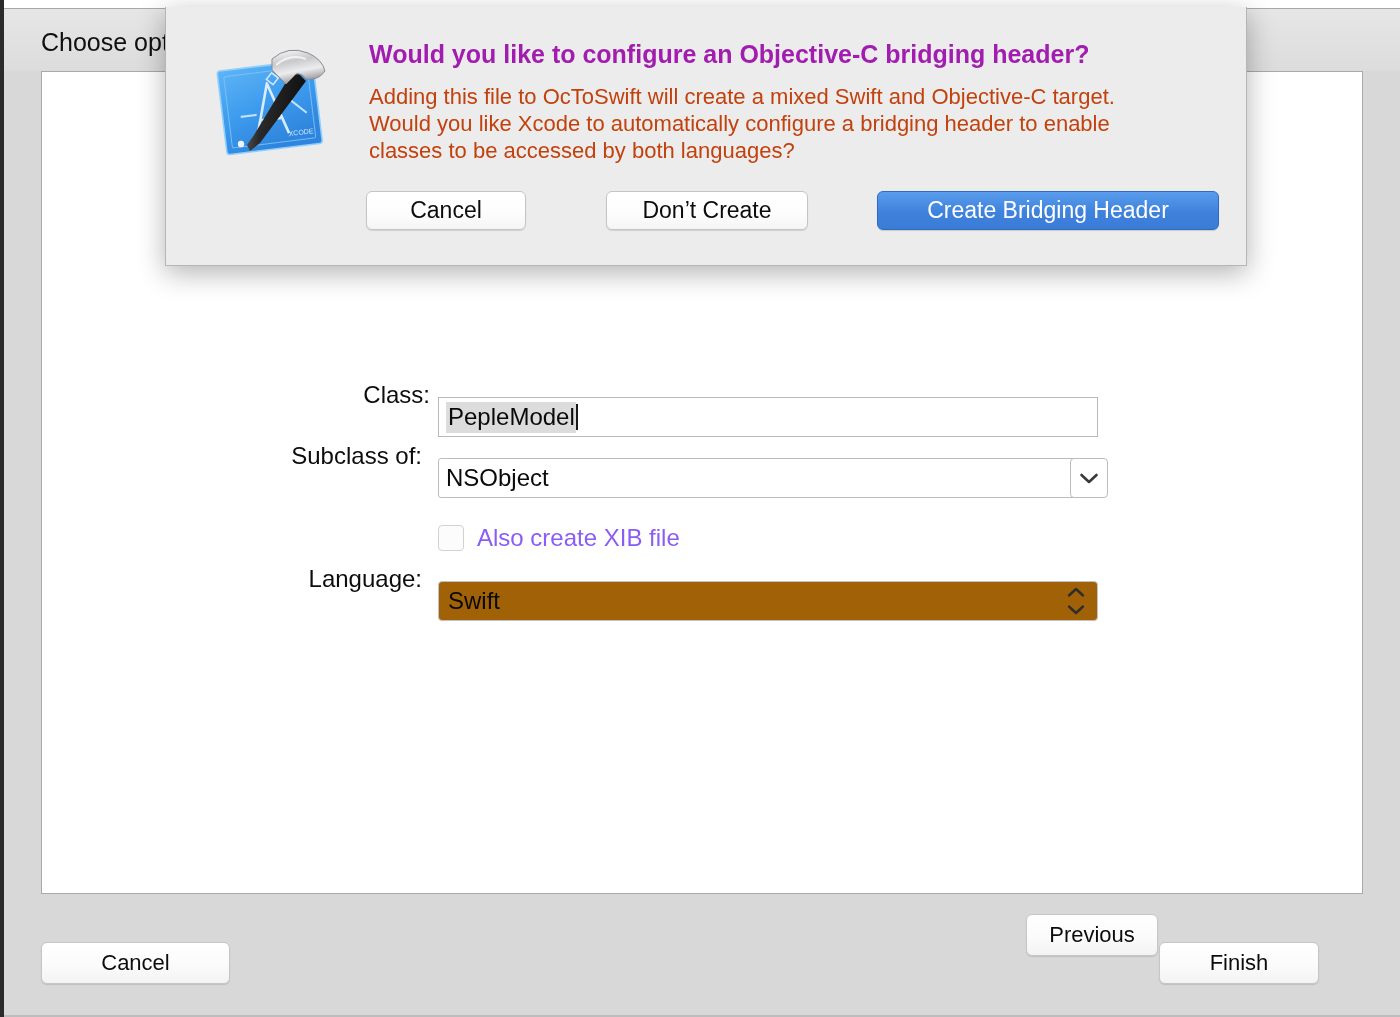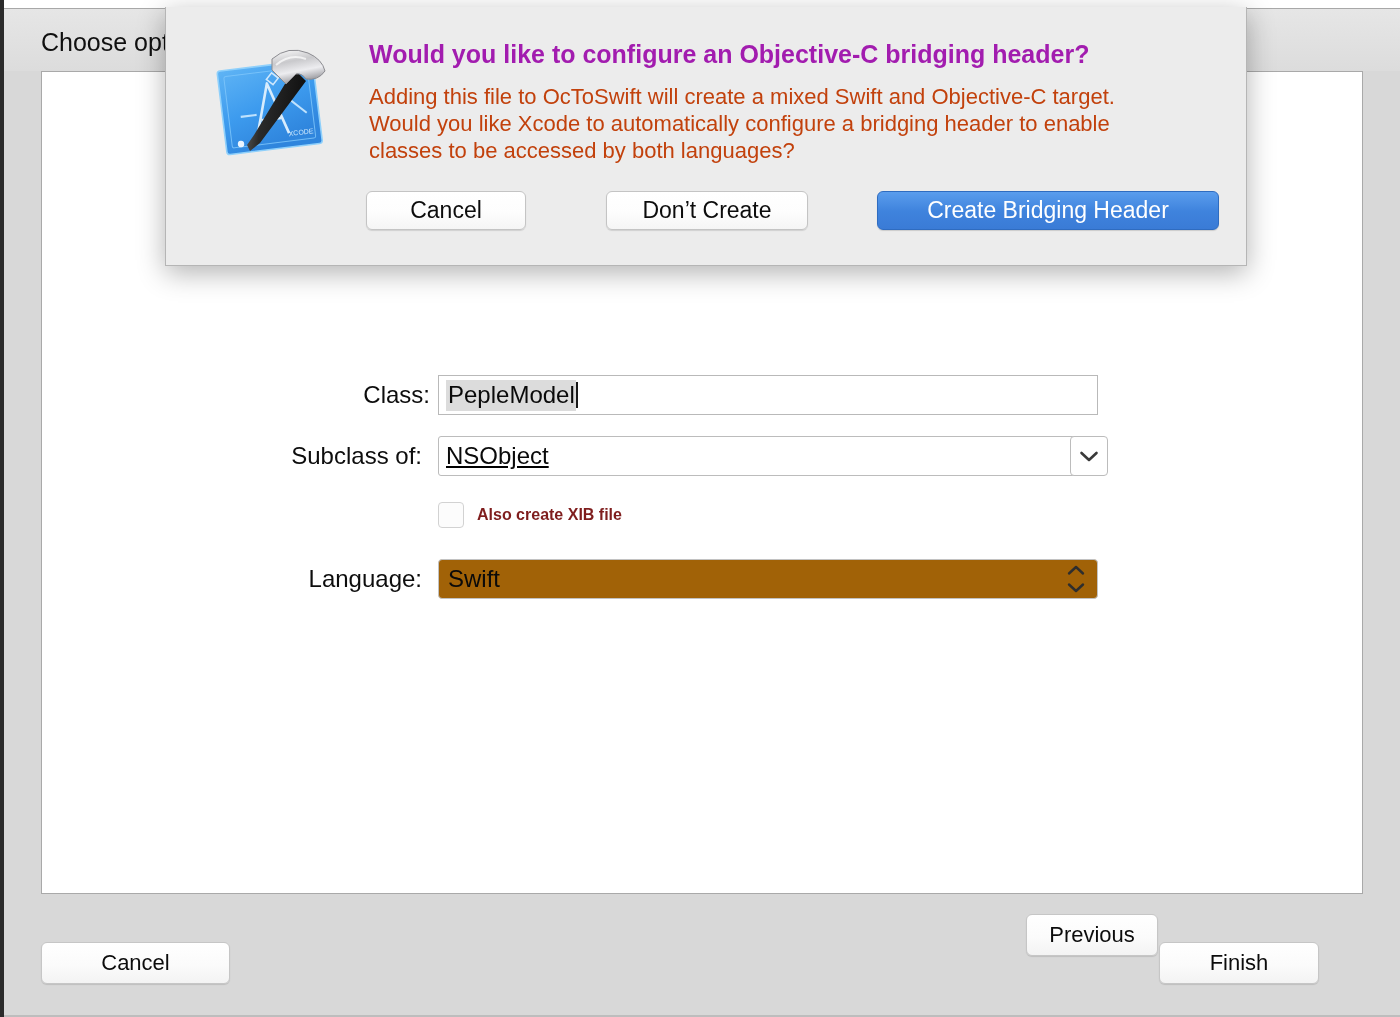--- a/index.html
+++ b/index.html
@@ -74,21 +74,21 @@
     position: absolute;
     right: 0;
     width: 340px;
     text-align: right;
     font-size: 24px;
     color: #0d0d0d;
     line-height: 40px;
     white-space: nowrap;
   }
 
-  .field-wrap { position: absolute; }
+  .field-wrap { position: absolute; margin-top: 22px; }
 
   
   #class-field {
     width: 660px; height: 40px;
     background: #ffffff;
     border: 1px solid #b9b9b9;
     display: flex;
     align-items: center;
     padding-left: 7px;
   }
@@ -133,24 +133,23 @@
   
   #xib-row { display: flex; align-items: center; }
   #xib-checkbox {
     width: 26px; height: 26px;
     border: 1px solid #d2d2d2;
     border-radius: 4px;
     background: #fcfcfc;
   }
   #xib-label {
     margin-left: 13px;
-    font-size: 16px;
-    color: #7f1d1d;
-    white-space: nowrap;
-    font-weight: bold;
+    font-size: 24px;
+    color: #8b5cf6;
+    white-space: nowrap;
   }
 
   
   #language-field {
     width: 660px; height: 40px;
     background: #a16207;
     border: 1px solid #c2c2c2;
     border-radius: 4px;
     display: flex;
     align-items: center;
@@ -274,21 +273,21 @@
       <div class="field-wrap" style="left:396px; top:0;">
         <div id="class-field">
           <span id="class-value">PepleModel</span>
           <span id="class-caret"></span>
         </div>
       </div>
     </div>
 
     <div class="form-row" style="top:364px;">
       <div class="form-label" style="left:40px; width:340px;">Subclass of:</div>
-      <div class="field-wrap" style="left:396px; top:0; width:672px; height:40px;text-decoration:underline;">
+      <div class="field-wrap" style="left:396px; top:0; width:672px; height:40px;">
         <div id="subclass-field">
           <span>NSObject</span>
         </div>
         <div id="subclass-arrow-btn">
           <svg width="20" height="13" viewBox="0 0 20 13" aria-hidden="true">
             <path d="M2.5 3 L10 10 L17.5 3" fill="none" stroke="#3a3a3a" stroke-width="2.6" stroke-linecap="round" stroke-linejoin="round"></path>
           </svg>
         </div>
       </div>
     </div>

